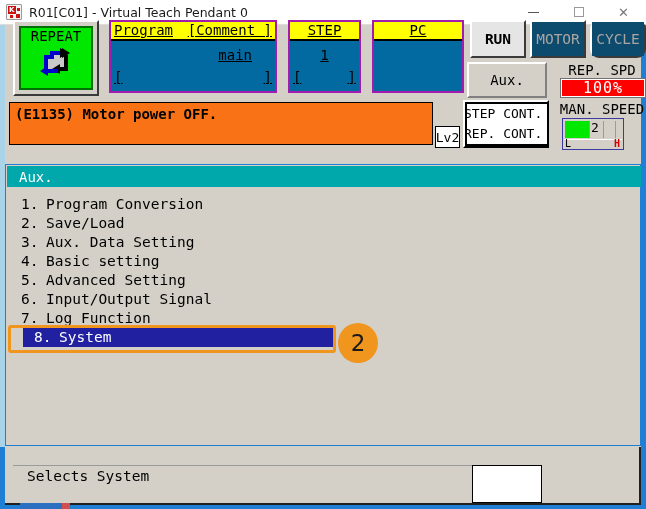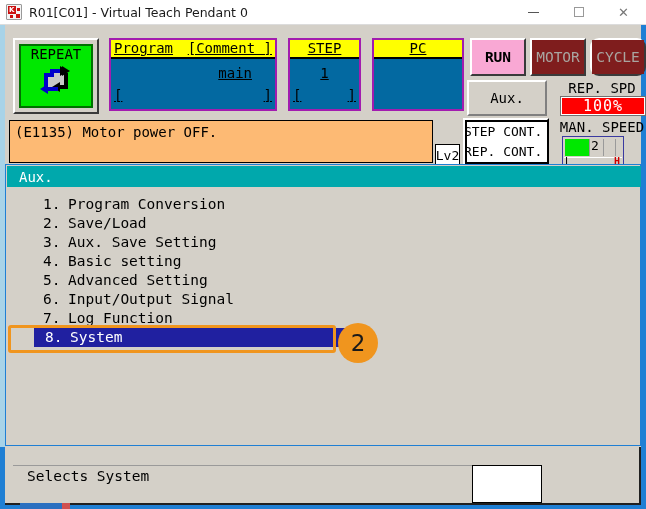--- a/index.html
+++ b/index.html
@@ -79,21 +79,21 @@
     background: #d4d0c8;
   }
   .lightblue-strip {
     position: absolute; left: 0px; top: 25px;
     width: 5px; height: 455px;
     background: #a8d3e8;
   }
 
   
   .hdr {
-    position: absolute; left: 5px; top: 36px;
+    position: absolute; left: 5px; top: 18px;
     width: 508px; height: 140px;
   }
 
   .bevel-out {
     border-top: 2px solid #ffffff;
     border-left: 2px solid #ffffff;
     border-right: 2px solid #3a3a3a;
     border-bottom: 2px solid #3a3a3a;
     background: #d4d0c8;
   }
@@ -160,22 +160,22 @@
   }
   .statbtn .sb-in {
     width: 100%; height: 100%;
     display: flex; align-items: center; justify-content: center;
     font-size: 14.5px; letter-spacing: 0px;
     font-family: "DejaVu Sans Mono", monospace;
   }
   .sb-run  { left: 465px; }
   .sb-motor{ left: 525px; }
   .sb-cycle{ left: 585px; border-radius: 9px; }
-  .sb-on  { background: #f9a8d4; color: #000000; font-weight: bold; }
-  .sb-off { background: #7f1d1d; color: #a9a5a0; }
+  .sb-on  { background: #e5e5e5; color: #000000; font-weight: bold; }
+  .sb-off { background: #0c4a6e; color: #a9a5a0; }
 
   
   .aux-side {
     position: absolute; left: 462px; top: 44px;
     width: 80px; height: 36px;
     background: #d4d0c8;
     border-top: 2px solid #ffffff; border-left: 2px solid #ffffff;
     border-right: 2px solid #808080; border-bottom: 2px solid #808080;
     display: flex; align-items: center; justify-content: center;
     font-size: 14px; color: #000;
@@ -233,23 +233,23 @@
   }
   .mg-H {
     position: absolute; right: 3px; top: 19px; font-size: 10px; color: #d00000;
     font-family: "DejaVu Sans Mono", monospace; line-height: 12px; font-weight: bold;
   }
 
   
   .msgbox {
     position: absolute; left: 4px; top: 84px;
     width: 424px; height: 43px;
-    background: #fdba74;
+    background: #f97316;
     border: 1px solid #000000;
-    display: flex; align-items: flex-start;
+    display: flex; align-items: flex-start; font-weight: bold;
   }
   .msg-text {
     font-size: 14px; color: #000; padding: 3px 0 0 5px;
     font-family: "DejaVu Sans Mono", monospace;
   }
   .lv-badge {
     position: absolute; left: 430px; top: 108px;
     width: 25px; height: 22px;
     background: #ffffff; border: 1px solid #000;
     display: flex; align-items: center; justify-content: center;
@@ -294,27 +294,27 @@
     padding-left: 12px;
     font-family: "DejaVu Sans Mono", monospace;
   }
   .menu-list {
     position: absolute; left: 1px; top: 30px;
     width: 634px;
   }
   .menu-item {
     height: 19px; line-height: 19px;
     font-size: 14.5px; color: #000000;
-    padding-left: 36px;
+    padding-left: 14px;
     white-space: nowrap;
     font-family: "DejaVu Sans Mono", monospace;
   }
   .menu-item.selected {
     background: #2020a0; color: #ffffff;
-    margin-left: 27px; width: 312px; padding-left: 11px;
+    margin-left: 16px; width: 312px; padding-left: 11px;
   }
   .menu-num { display: inline-block; width: 25px; }
 
   
   .anno-box {
     position: absolute; left: 8px; top: 325px;
     width: 328px; height: 28px;
     border: 3px solid #f0951e;
     border-radius: 3px;
     pointer-events: none;
@@ -495,21 +495,21 @@
       <span>Aux.</span>
     </div>
     <div class="menu-list">
       <div class="menu-item">
         <span class="menu-num">1.</span><span>Program Conversion</span>
       </div>
       <div class="menu-item">
         <span class="menu-num">2.</span><span>Save/Load</span>
       </div>
       <div class="menu-item">
-        <span class="menu-num">3.</span><span>Aux. Save Setting</span>
+        <span class="menu-num">3.</span><span>Aux. Data Setting</span>
       </div>
       <div class="menu-item">
         <span class="menu-num">4.</span><span>Basic setting</span>
       </div>
       <div class="menu-item">
         <span class="menu-num">5.</span><span>Advanced Setting</span>
       </div>
       <div class="menu-item">
         <span class="menu-num">6.</span><span>Input/Output Signal</span>
       </div>

